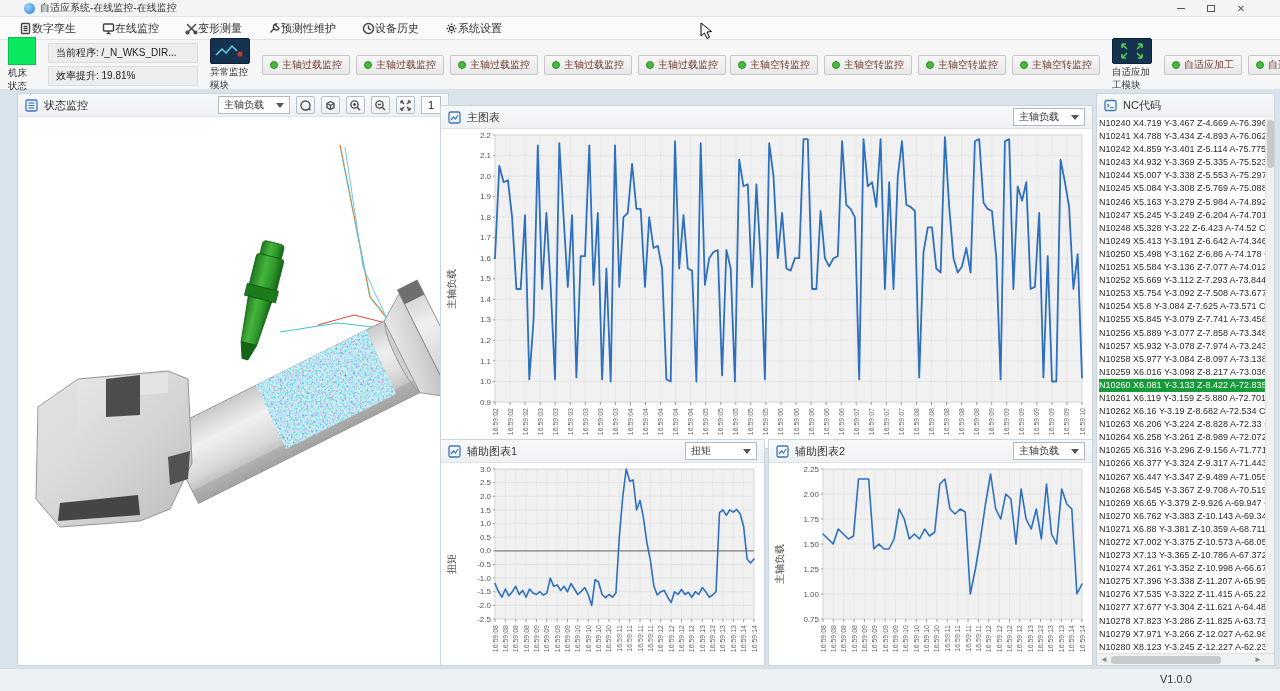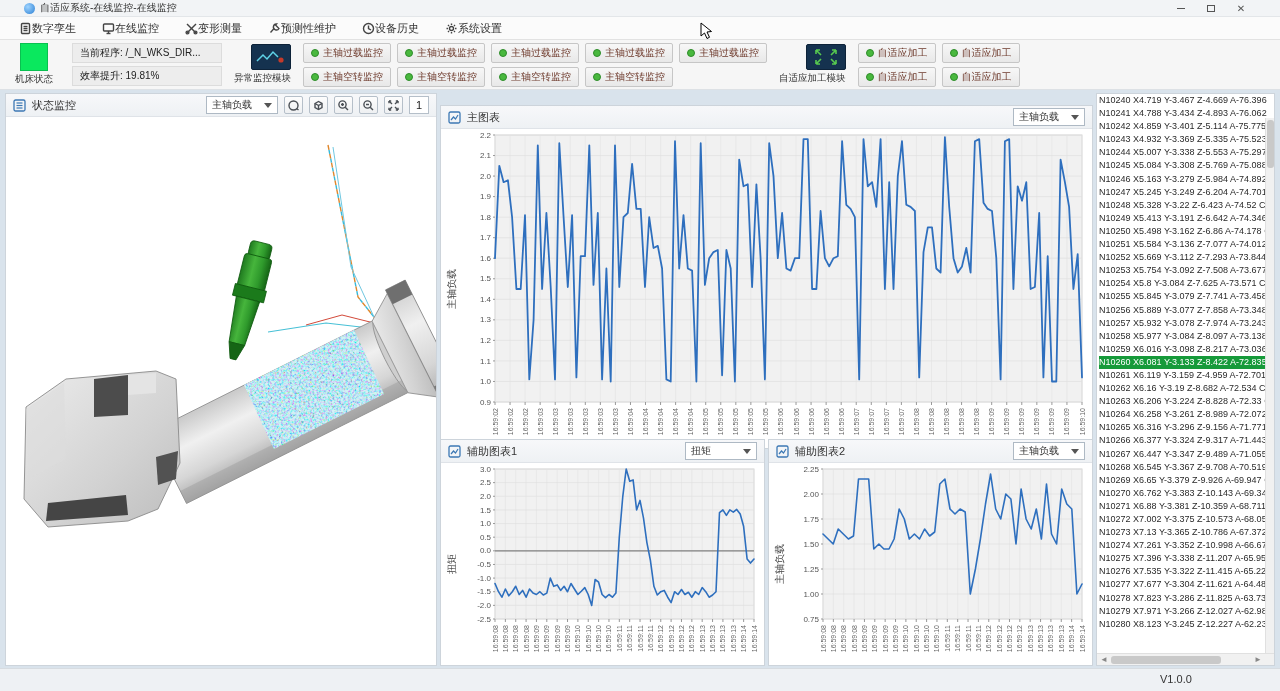--- a/index.html
+++ b/index.html
@@ -23,29 +23,29 @@
   
   .toolbar { height:50px; background:#f6f6f6; border-bottom:1px solid #dde1e5; display:flex; align-items:center; padding:2px 8px; gap:12px;}
   .tb-status { display:flex; flex-direction:column; align-items:center; width:52px;}
   .status-lamp { width:28px; height:28px; background:#0ae85e; border:1px solid #09c050; }
   .tb-status .lbl { font-size:9.5px; color:#333; margin-top:2px;}
   .tb-info { display:flex; flex-direction:column; gap:3px;}
   .info-box { background:#ededed; border:1px solid #dcdcdc; font-size:10px; color:#222; padding:2px 7px; min-width:150px;}
   .tb-module { display:flex; flex-direction:column; align-items:flex-end; }
   .module-icon { width:40px; height:26px; background:#15324f; border:1px solid #0d2238; border-radius:2px; display:flex; align-items:center; justify-content:center;}
   .tb-module .lbl { font-size:9.5px; color:#333; margin-top:2px;}
-  .tb-grid { display:flex; flex-direction:column; gap:4px;}
+  .tb-grid { display:flex; flex-direction:row; gap:4px;}
   .tb-row { display:flex; gap:6px;}
   .tb-btn { display:flex; align-items:center; gap:4px; background:linear-gradient(#f7f7f7,#e8e8e8); border:1px solid #c6c6c6; border-radius:2px; font-size:10px; color:#6e3a2c; padding:2px 7px; white-space:nowrap;}
   .tb-btn .dot { width:8px; height:8px; border-radius:50%; background:#49b83e; border:1px solid #2e8c2a; flex:0 0 auto;}
 
   
   .main { position:absolute; left:0; top:91px; width:1280px; height:577px; background:#d9e3ec;}
   .panel { position:absolute; background:#fff; border:1px solid #cdd4db; display:flex; flex-direction:column;}
-  .p-status { left:5px; top:2px; width:432px; height:573px;}
+  .p-status { left:17px; top:2px; width:432px; height:573px;}
   .p-main   { left:440px; top:14px; width:653px; height:344px;}
   .p-aux1   { left:440px; top:348px; width:325px; height:227px;}
   .p-aux2   { left:768px; top:348px; width:325px; height:227px;}
   .p-nc     { left:1096px; top:2px; width:179px; height:573px;}
   .p-hdr { height:23px; background:linear-gradient(#f7f8fa,#eef1f4); border-bottom:1px solid #dfe3e8; display:flex; align-items:center; padding:0 7px; gap:6px; flex:0 0 auto;}
   .p-hdr .hticon svg { width:13px; height:13px; display:block;}
   .p-hdr .ttl { font-size:11px; color:#333; white-space:nowrap;}
   .p-hdr .flexsp { flex:1;}
   .dropdown { display:flex; align-items:center; justify-content:space-between; background:#fff; border:1px solid #aeb9c4; width:72px; height:18px; font-size:10px; color:#333; padding:0 5px;}
   .dropdown .caret { width:0; height:0; border-left:4px solid transparent; border-right:4px solid transparent; border-top:5px solid #555;}
@@ -817,20 +817,29 @@
               <text x="283.14" y="162" text-anchor="end" font-size="7" fill="#666" font-family="&quot;Liberation Sans&quot;,sans-serif" transform="rotate(-90 283.14 162)">16:59:14</text>
               <line x1="291" y1="156" x2="291" y2="159" stroke="#999" stroke-width="1"></line>
               <text x="293.5" y="162" text-anchor="end" font-size="7" fill="#666" font-family="&quot;Liberation Sans&quot;,sans-serif" transform="rotate(-90 293.5 162)">16:59:14</text>
               <polyline points="32.0,71.0 37.1,76.0 42.2,81.0 47.2,66.0 52.3,71.0 57.4,76.0 62.5,73.0 67.5,16.0 72.6,16.0 77.7,16.0 82.8,86.0 87.9,81.0 92.9,86.0 98.0,86.0 103.1,76.0 108.2,46.0 113.3,56.0 118.3,76.0 123.4,71.0 128.5,76.0 133.6,66.0 138.6,73.0 143.7,69.0 148.8,21.0 153.9,16.0 159.0,46.0 164.0,51.0 169.1,46.0 174.2,49.0 179.3,131.0 184.4,106.0 189.4,76.0 194.5,41.0 199.6,11.0 204.7,46.0 209.7,56.0 214.8,31.0 219.9,36.0 225.0,81.0 230.1,26.0 235.1,56.0 240.2,66.0 245.3,46.0 250.4,76.0 255.5,21.0 260.5,71.0 265.6,81.0 270.7,26.0 275.8,41.0 280.8,46.0 285.9,131.0 291.0,121.0" fill="none" stroke="#2e6fbe" stroke-width="1.6" stroke-linejoin="round" stroke-linecap="round"></polyline>
             </svg>
         </div>
       </div>
     </section>
 
     <section class="panel p-nc">
+      <div class="p-hdr">
+        <span class="hticon">
+          <svg viewBox="0 0 13 13">
+              <rect x="1" y="1.5" width="11" height="10" rx="1.5" fill="none" stroke="#3c78b4" stroke-width="1.3"></rect>
+              <path d="M3.2 5 L5 6.6 L3.2 8.2 M6 8.5 H9.5" fill="none" stroke="#3c78b4" stroke-width="1.1"></path>
+            </svg>
+        </span>
+        <span class="ttl">NC代码</span>
+      </div>
       <div class="nc-list" id="nc-list">
           <div class="nc-row">N10240 X4.719 Y-3.467 Z-4.669 A-76.396</div>
           <div class="nc-row">N10241 X4.788 Y-3.434 Z-4.893 A-76.062</div>
           <div class="nc-row">N10242 X4.859 Y-3.401 Z-5.114 A-75.775</div>
           <div class="nc-row">N10243 X4.932 Y-3.369 Z-5.335 A-75.523</div>
           <div class="nc-row">N10244 X5.007 Y-3.338 Z-5.553 A-75.297</div>
           <div class="nc-row">N10245 X5.084 Y-3.308 Z-5.769 A-75.088</div>
           <div class="nc-row">N10246 X5.163 Y-3.279 Z-5.984 A-74.892</div>
           <div class="nc-row">N10247 X5.245 Y-3.249 Z-6.204 A-74.701</div>
           <div class="nc-row">N10248 X5.328 Y-3.22 Z-6.423 A-74.52 C</div>
@@ -839,21 +848,21 @@
           <div class="nc-row">N10251 X5.584 Y-3.136 Z-7.077 A-74.012</div>
           <div class="nc-row">N10252 X5.669 Y-3.112 Z-7.293 A-73.844</div>
           <div class="nc-row">N10253 X5.754 Y-3.092 Z-7.508 A-73.677</div>
           <div class="nc-row">N10254 X5.8 Y-3.084 Z-7.625 A-73.571 C</div>
           <div class="nc-row">N10255 X5.845 Y-3.079 Z-7.741 A-73.458</div>
           <div class="nc-row">N10256 X5.889 Y-3.077 Z-7.858 A-73.348</div>
           <div class="nc-row">N10257 X5.932 Y-3.078 Z-7.974 A-73.243</div>
           <div class="nc-row">N10258 X5.977 Y-3.084 Z-8.097 A-73.138</div>
           <div class="nc-row">N10259 X6.016 Y-3.098 Z-8.217 A-73.036</div>
           <div class="nc-row sel">N10260 X6.081 Y-3.133 Z-8.422 A-72.835</div>
-          <div class="nc-row">N10261 X6.119 Y-3.159 Z-4.959 A-72.701</div>
+          <div class="nc-row">N10261 X6.119 Y-3.159 Z-5.880 A-72.701</div>
           <div class="nc-row">N10262 X6.16 Y-3.19 Z-8.682 A-72.534 C</div>
           <div class="nc-row">N10263 X6.206 Y-3.224 Z-8.828 A-72.33 C</div>
           <div class="nc-row">N10264 X6.258 Y-3.261 Z-8.989 A-72.072</div>
           <div class="nc-row">N10265 X6.316 Y-3.296 Z-9.156 A-71.771</div>
           <div class="nc-row">N10266 X6.377 Y-3.324 Z-9.317 A-71.443</div>
           <div class="nc-row">N10267 X6.447 Y-3.347 Z-9.489 A-71.055</div>
           <div class="nc-row">N10268 X6.545 Y-3.367 Z-9.708 A-70.519</div>
           <div class="nc-row">N10269 X6.65 Y-3.379 Z-9.926 A-69.947 C</div>
           <div class="nc-row">N10270 X6.762 Y-3.383 Z-10.143 A-69.34</div>
           <div class="nc-row">N10271 X6.88 Y-3.381 Z-10.359 A-68.711</div>

